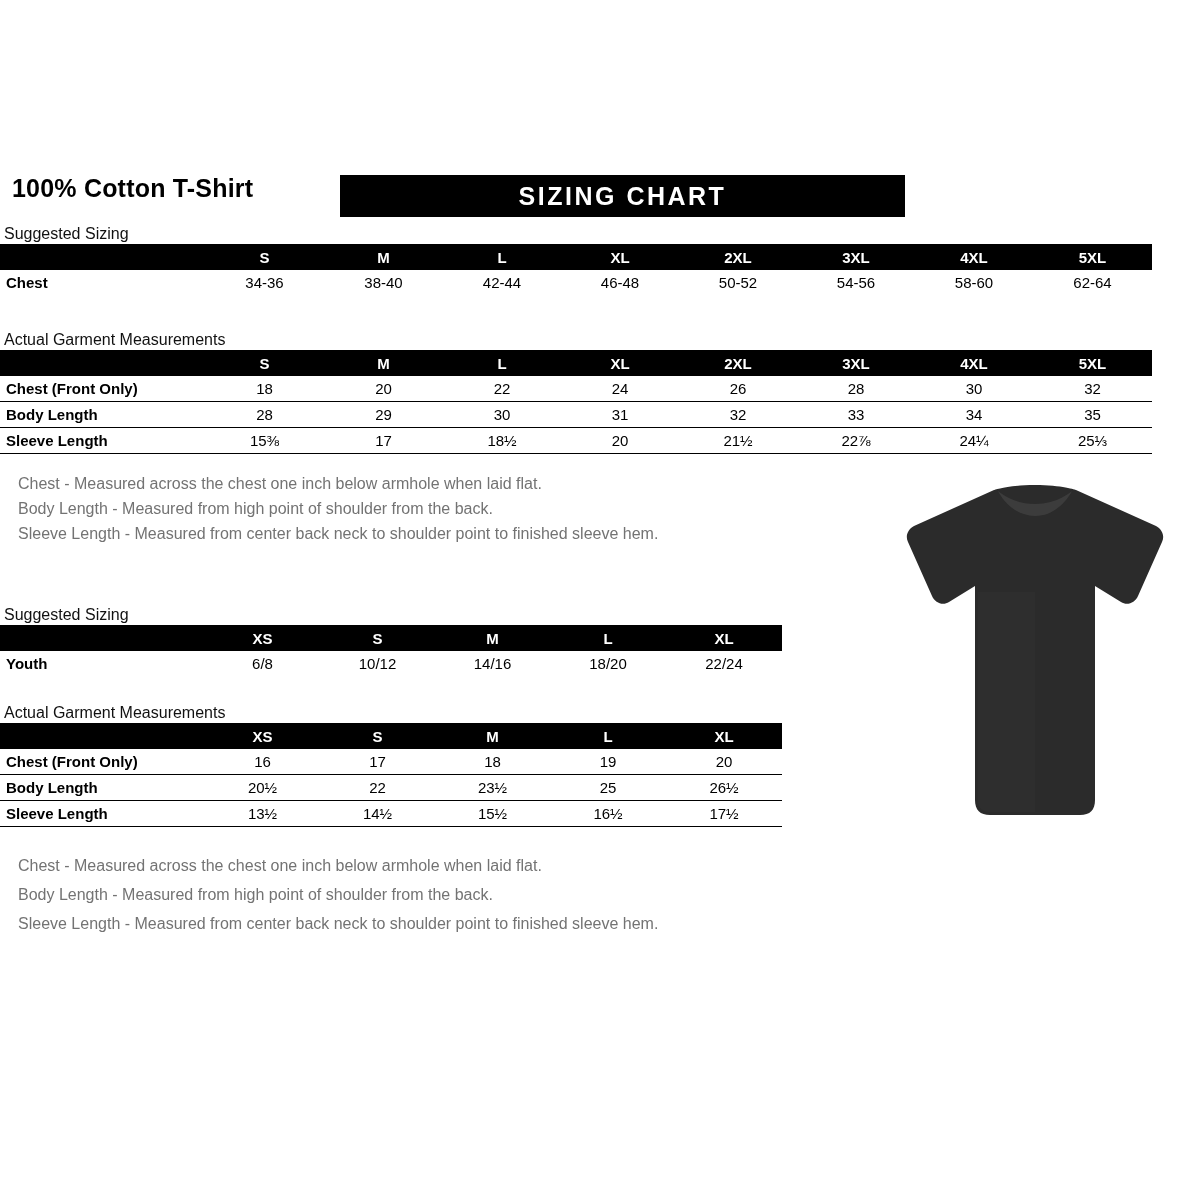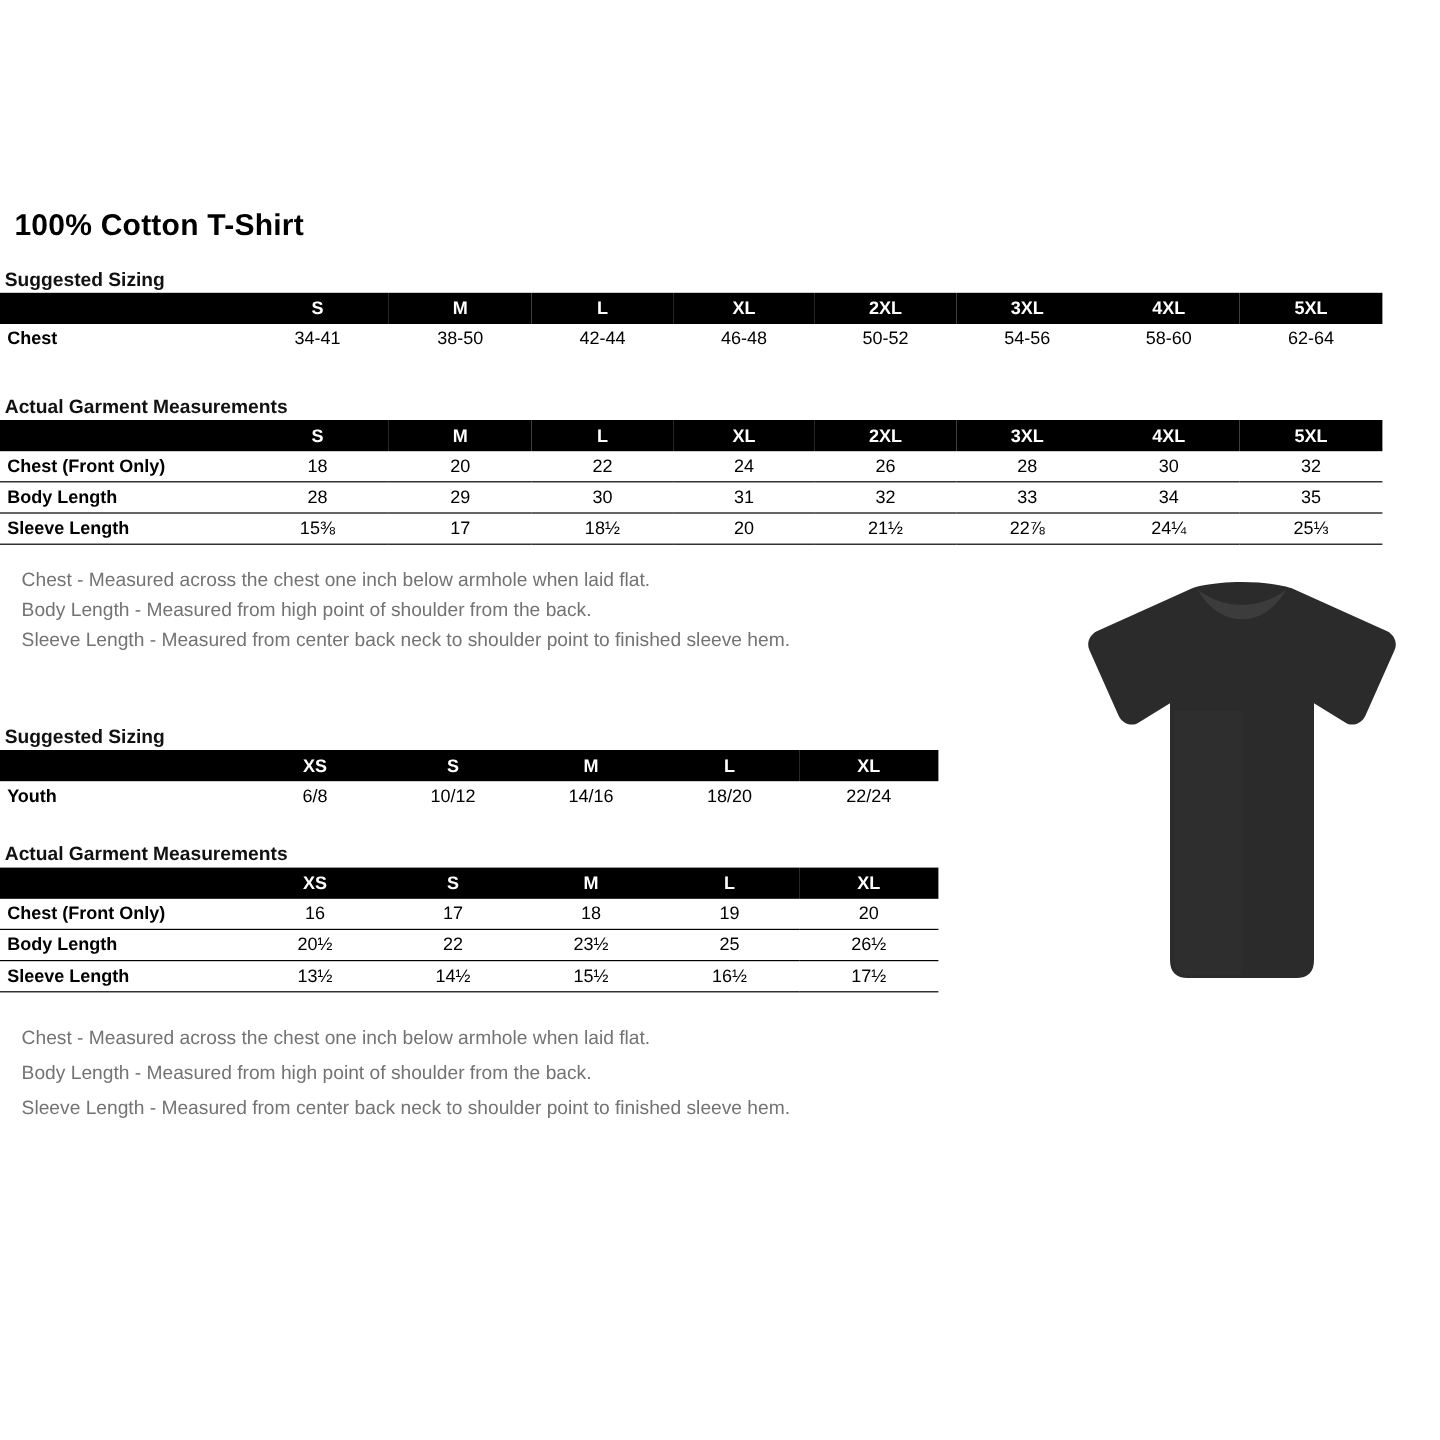--- a/index.html
+++ b/index.html
@@ -43,21 +43,21 @@
     text-align: center;
     color: #ffffff;
     font-size: 25px;
     font-weight: 700;
     letter-spacing: 2.5px;
     line-height: 42px;
   }
   .sub-label {
     position: absolute;
     font-size: 16px;
-    font-weight: 700;
+    font-weight: 400;
     color: #111111;
   }
   .note {
     position: absolute;
     font-size: 16px;
     color: #737373;
     white-space: nowrap;
   }
   .youth-title {
     position: absolute;
@@ -129,20 +129,23 @@
   }
   .shirt-wrap svg { display: block; }
 </style>
 </head>
 <body>
 
 <div class="page">
 
   <div class="adult-title">100% Cotton T-Shirt</div>
 
+  <div class="sizing-banner">
+    <span>SIZING CHART</span>
+  </div>
 
   <div class="sub-label" style="left:4px; top:213px;">Suggested Sizing</div>
 
   <table class="sz single" id="adult-suggested">
     <colgroup>
       <col style="width:205px">
         <col style="width:119px">
         <col style="width:119px">
         <col style="width:118px">
         <col style="width:118px">
@@ -160,22 +163,22 @@
         <th>XL</th>
         <th>2XL</th>
         <th>3XL</th>
         <th>4XL</th>
         <th>5XL</th>
       </tr>
     </thead>
     <tbody>
       <tr>
         <td class="rowhead">Chest</td>
-        <td>34-41</td>
-        <td>38-50</td>
+        <td>34-36</td>
+        <td>38-40</td>
         <td>42-44</td>
         <td>46-48</td>
         <td>50-52</td>
         <td>54-56</td>
         <td>58-60</td>
         <td>62-64</td>
       </tr>
     </tbody>
   </table>
 

